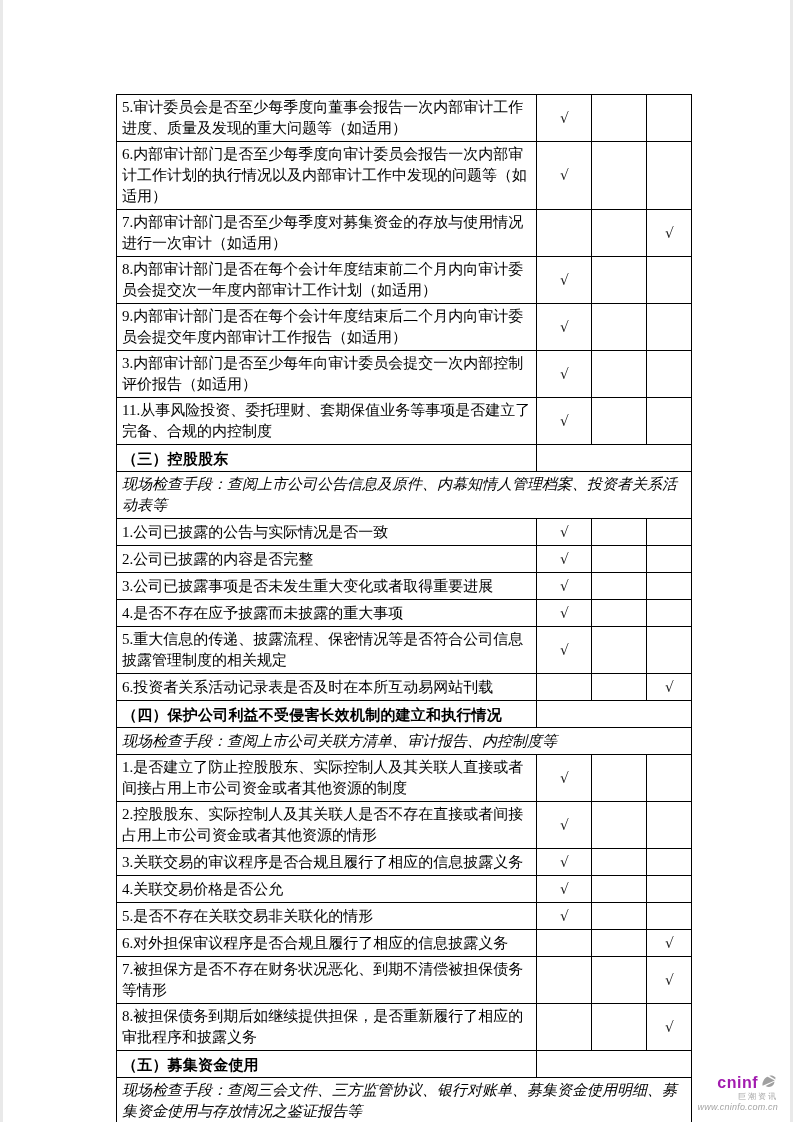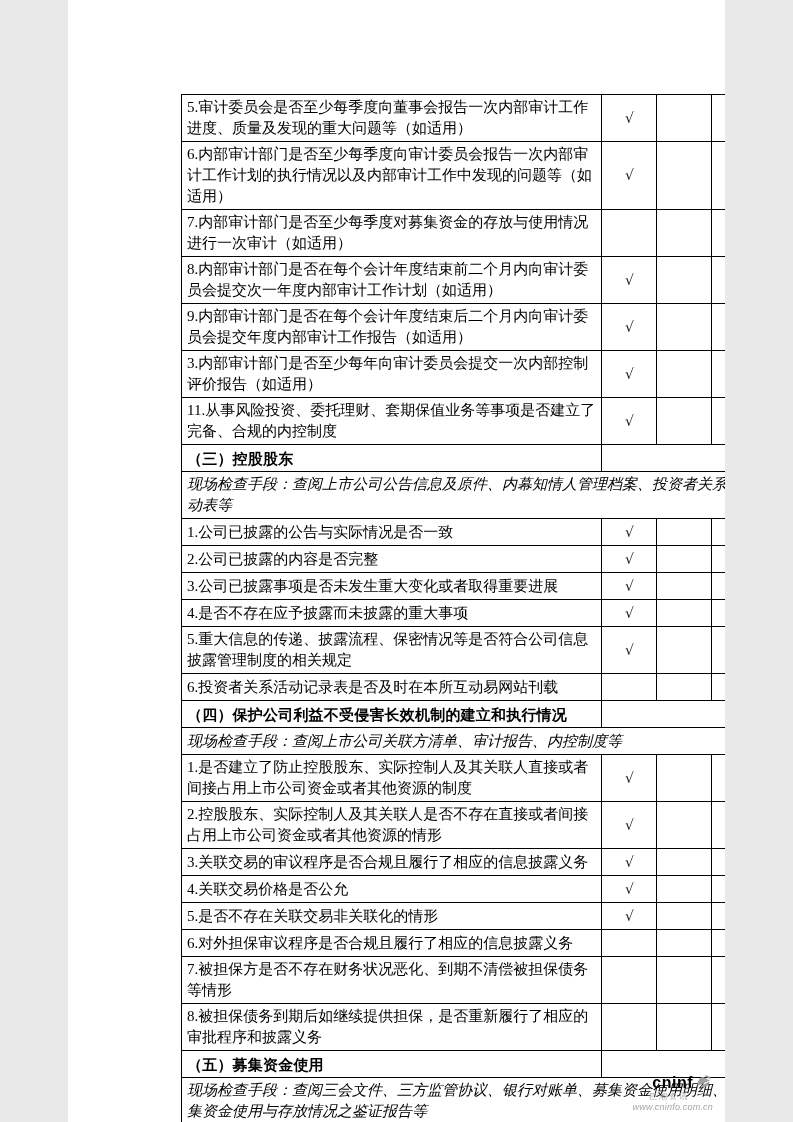--- a/index.html
+++ b/index.html
@@ -1,24 +1,25 @@
 <!DOCTYPE html>
 <html><head>
 <meta charset="utf-8">
 <style>
   html, body { margin: 0; padding: 0; background: #e9e9e9; }
   .page {
     position: relative;
-    width: 657px;
+    width: 739px;
     height: 1122px;
     margin: 0 auto;
     background: #ffffff;
     font-family: "Liberation Serif", "DejaVu Serif", serif;
     color: #000;
     overflow: hidden;
+    padding-left: 48px;
   }
   table.checklist {
     position: absolute;
     left: 113px;
     top: 94px;
     width: 575px;
     border-collapse: collapse;
     table-layout: fixed;
     font-size: 15px;
   }
@@ -56,29 +57,28 @@
   }
   .brand-line {
     display: flex;
     align-items: center;
     justify-content: flex-end;
   }
   .brand {
     font-size: 16px;
     font-weight: bold;
     letter-spacing: 0.5px;
-    color: #000000;
+    color: #a21caf;
   }
   .swoosh { width: 19px; height: 17px; margin-left: 1px; }
   .swoosh path { fill: #a0a0a0; }
   .brand-cn {
     font-size: 8px;
     letter-spacing: 2px;
     color: #a5a5a5;
-    margin-right: 24px;
     margin-top: 1px;
   }
   .url {
     font-size: 9px;
     color: #a5a5a5;
     margin-top: 2px;
     letter-spacing: 0.2px;
     font-style: italic;
   }
 </style>

